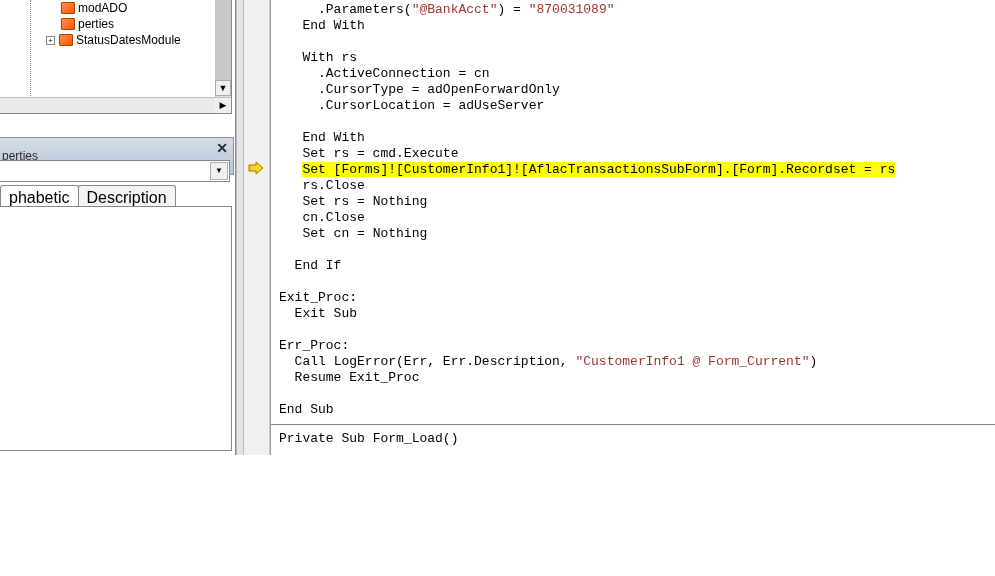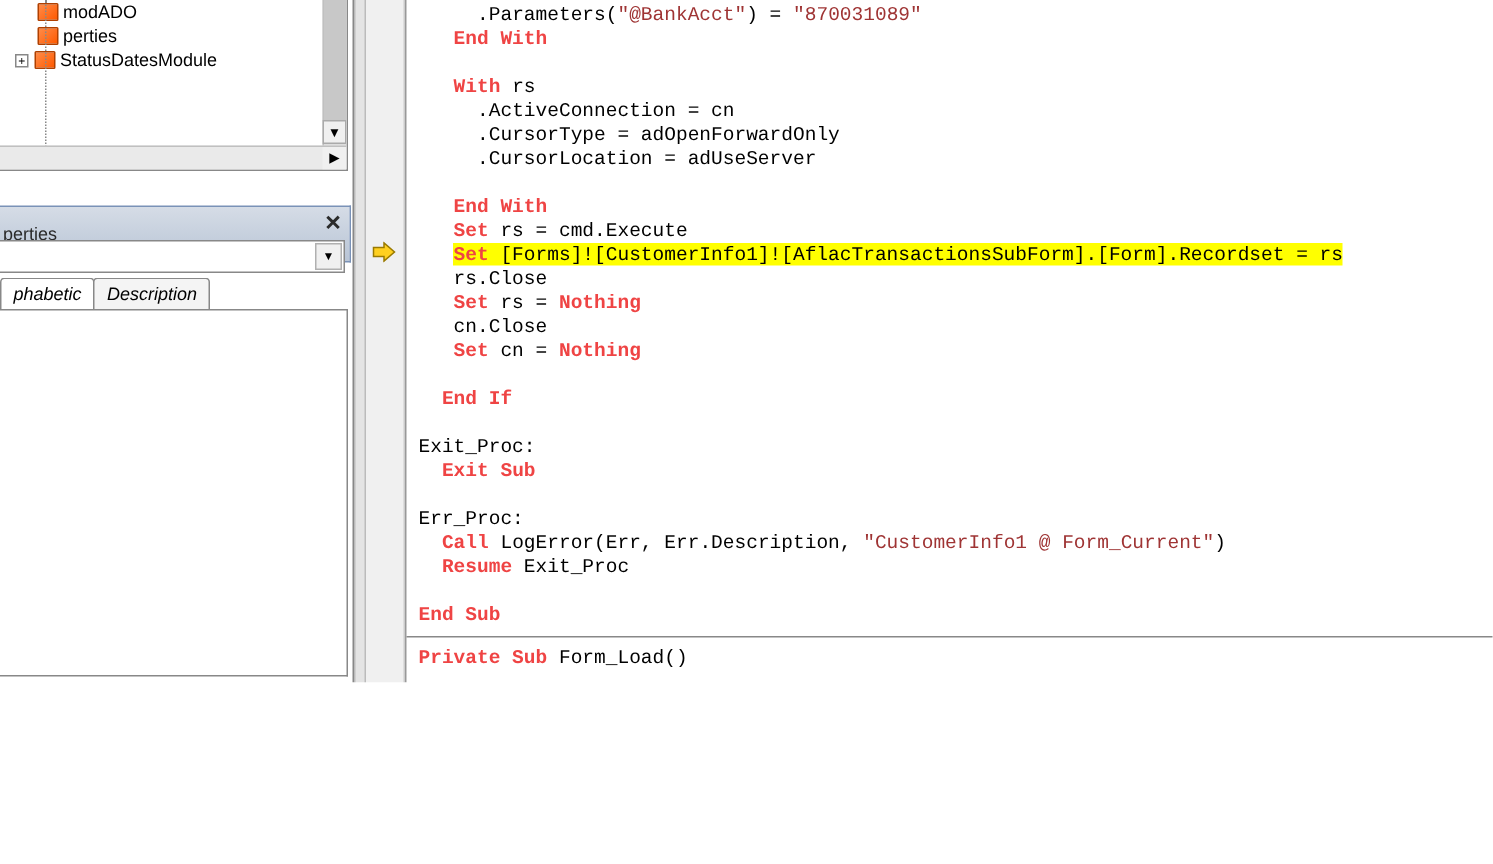--- a/index.html
+++ b/index.html
@@ -77,21 +77,21 @@
       height: 100%;
       text-align: center;
       font-size: 9px;
       line-height: 14px;
       background: #f0f0f0;
     }
     .tree-item {
       display: flex;
       align-items: center;
       height: 16px;
-      padding-left: 24px;
+      padding-left: 60px;
       white-space: nowrap;
       font-size: 12px;
     }
     .tree-icon {
       display: inline-flex;
       width: 16px;
       height: 14px;
       margin-right: 2px;
       align-items: center;
       justify-content: center;
@@ -181,24 +181,23 @@
       top: 185px;
       width: 232px;
       height: 22px;
       display: flex;
     }
     .tab {
       padding: 3px 8px;
       border: 1px solid #888;
       border-bottom: none;
       background: #fff;
-      font-size: 12px;
+      font-size: 16px;
       cursor: pointer;
       border-radius: 3px 3px 0 0;
-      font-style: italic;
     }
     .tab.inactive {
       background: #f4f4f4;
     }
     .tab + .tab {
       margin-left: -1px;
     }
     .prop-body {
       position: absolute;
       left: 0;
@@ -253,21 +252,21 @@
       height: 17px;
       background: #000;
     }
     .code {
       font-family: Consolas, "Courier New", monospace;
       font-size: 13px;
       line-height: 16px;
       white-space: pre;
       padding: 2px 8px;
     }
-    .kw { color: #ef4444; font-weight: bold; }
+    .kw { color: #000000; }
     .str { color: #9f3434; }
     .highlight {
       background: #ffff00;
     }
     .hr-line {
       border: none;
       border-top: 1px solid #888;
       margin: 6px 0 6px -8px;
       width: 740px;
     }

